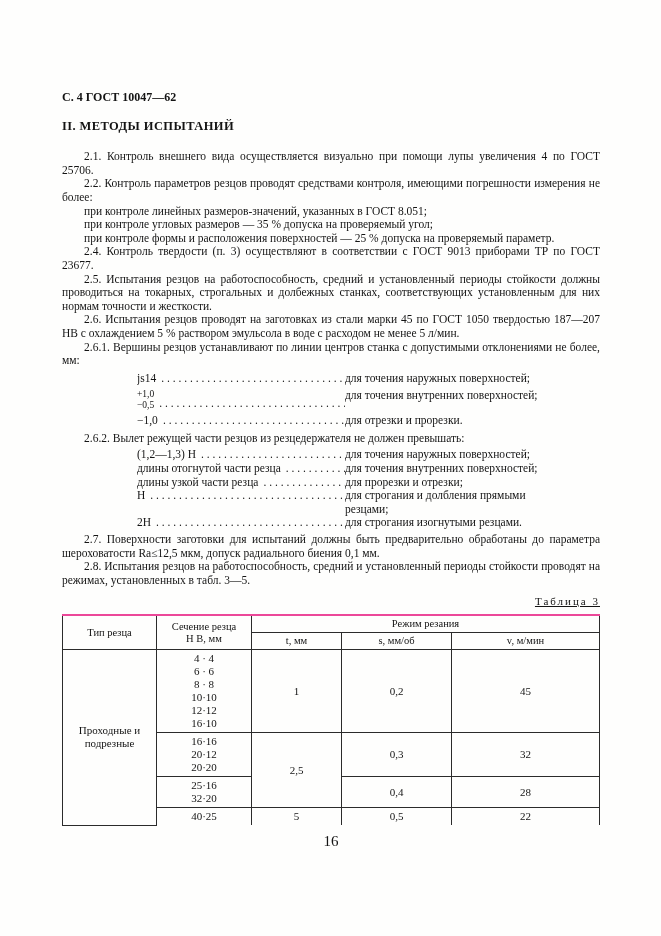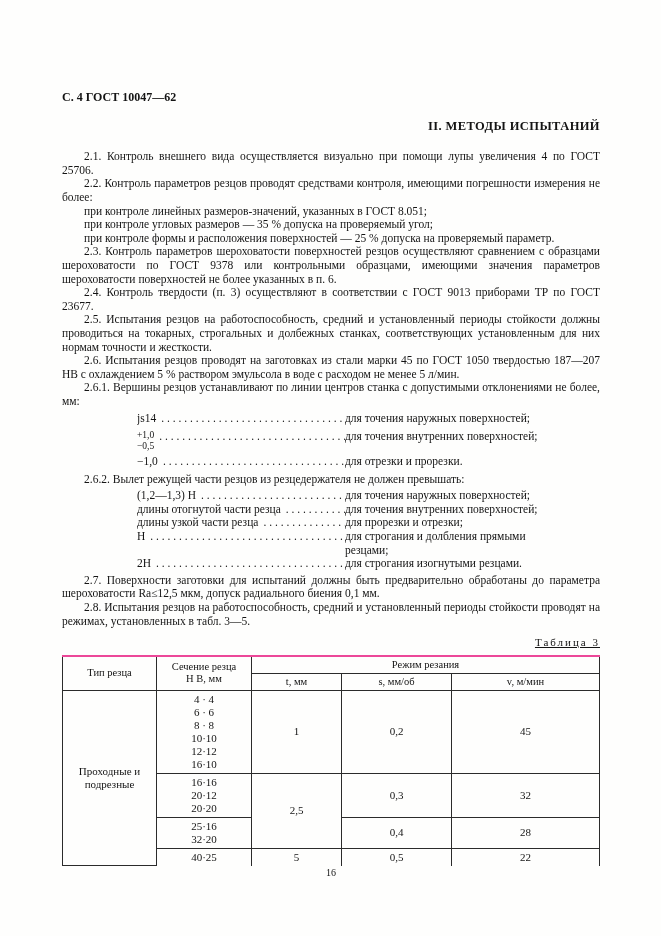--- a/index.html
+++ b/index.html
@@ -6,58 +6,57 @@
   html,body { background:#ffffff; }
   .page {
     width:661px; height:936px; background:#fefefd; position:relative; overflow:hidden;
     font-family:"Liberation Serif", serif; color:#141414;
   }
   .content {
     position:absolute; left:62px; top:91px; width:538px;
     font-size:11.5px; line-height:13.6px; text-align:justify;
   }
   .doc-header { font-weight:bold; font-size:12px; text-align:left; margin-bottom:15px; }
-  .doc-title  { font-weight:bold; font-size:12.5px; text-align:right; letter-spacing:.4px; margin-bottom:17px; }
+  .doc-title  { font-weight:bold; font-size:12.5px; text-align:left; letter-spacing:.4px; margin-bottom:17px; }
   p.para { text-indent:22px; }
   .leader-block { margin:3px 0 3px; }
   .leader-row { display:flex; padding-left:75px; text-align:left; }
   .lb-261 .leader-row { margin:4px 0; }
   .lr-left { flex:0 0 208px; display:flex; align-items:baseline; overflow:hidden; white-space:nowrap; }
-  .lr-left.center { align-items:flex-start; }
+  .lr-left.center { align-items:flex-end; }
   .lr-term { flex:none; }
   .lr-term.stacked { white-space:pre-line; font-size:9.5px; line-height:10.5px; }
   .lr-dots { flex:1; overflow:hidden; margin-left:5px; color:#1a1a1a; }
   .lr-desc { flex:0 0 218px; }
   .tbl-caption { text-align:right; font-size:11px; letter-spacing:2px; margin:8px 0 5px;text-decoration:underline; }
   table.gost { width:100%; border-collapse:collapse; table-layout:fixed;
                font-size:11px; line-height:13px; border-top:2px solid #ec4899; }
   .gost th, .gost td { border:1px solid #2b2b2b; text-align:center; vertical-align:middle;
                        padding:2px 3px; font-weight:normal; }
   .gost thead th { font-size:10.5px; line-height:12px; }
   .gost tbody tr:last-child td { border-bottom:none; }
   .pre { white-space:pre-line;margin-left:40px; }
   .type-cell { vertical-align:top; padding-top:44px; }
   .ital { }
-  .page-number { text-align:center; font-size:10px; }
+  .page-number { text-align:center; font-size:15px; margin-top:9px; }
 </style>
 </head>
 <body>
 
 <div class="page">
   <div class="content">
 
     <div class="doc-header">С. 4 ГОСТ 10047—62</div>
     <div class="doc-title">II. МЕТОДЫ ИСПЫТАНИЙ</div>
 
     <p class="para">2.1. Контроль внешнего вида осуществляется визуально при помощи лупы увеличения 4 по ГОСТ 25706.</p>
     <p class="para">2.2. Контроль параметров резцов проводят средствами контроля, имеющими погрешности измерения не более:</p>
     <p class="para">при контроле линейных размеров-значений, указанных в ГОСТ 8.051;</p>
     <p class="para">при контроле угловых размеров — 35 % допуска на проверяемый угол;</p>
     <p class="para">при контроле формы и расположения поверхностей — 25 % допуска на проверяемый параметр.</p>
-    <p class="para">2.3. Контроль параметров шероховатости поверхностей резцов осуществляют сравнением с образцами шероховатости по ГОСТ 9378 или контрольными образцами, имеющими значения параметров шероховатости поверхностей не более указанных в п. 6.</p>
     <p class="para">2.4. Контроль твердости (п. 3) осуществляют в соответствии с ГОСТ 9013 приборами ТР по ГОСТ 23677.</p>
     <p class="para">2.5. Испытания резцов на работоспособность, средний и установленный периоды стойкости должны проводиться на токарных, строгальных и долбежных станках, соответствующих установленным для них нормам точности и жесткости.</p>
     <p class="para">2.6. Испытания   резцов проводят на заготовках из стали марки 45 по ГОСТ 1050 твердостью 187—207 НВ с охлаждением 5 % раствором эмульсола в воде с расходом не менее 5 л/мин.</p>
     <p class="para">2.6.1. Вершины резцов устанавливают по линии центров станка с допустимыми отклонениями не более, мм:</p>
 
     <div class="leader-block lb-261">
       <div class="leader-row">
         <div class="lr-left">
           <span class="lr-term">js14</span>
           <span class="lr-dots">. . . . . . . . . . . . . . . . . . . . . . . . . . . . . . . . . . . . . . . . . . . . . . . .</span>

